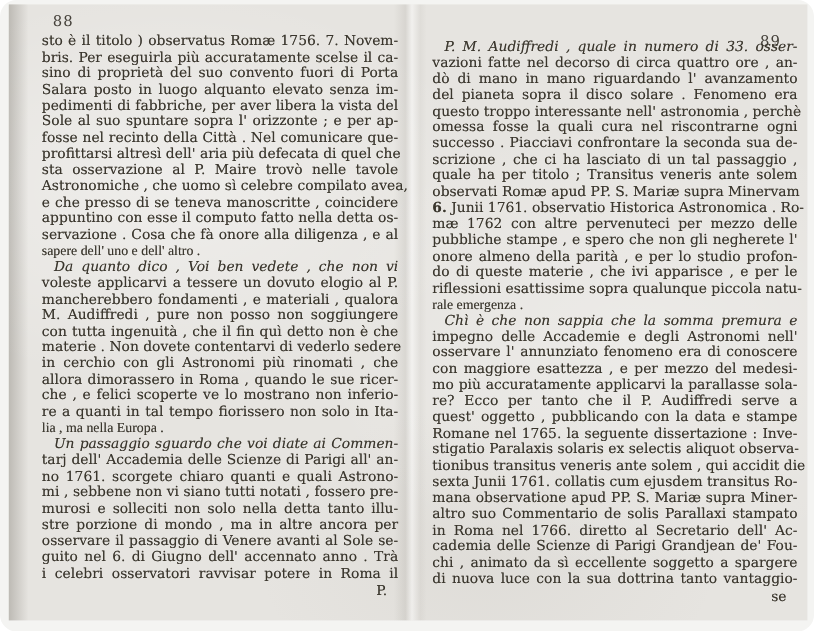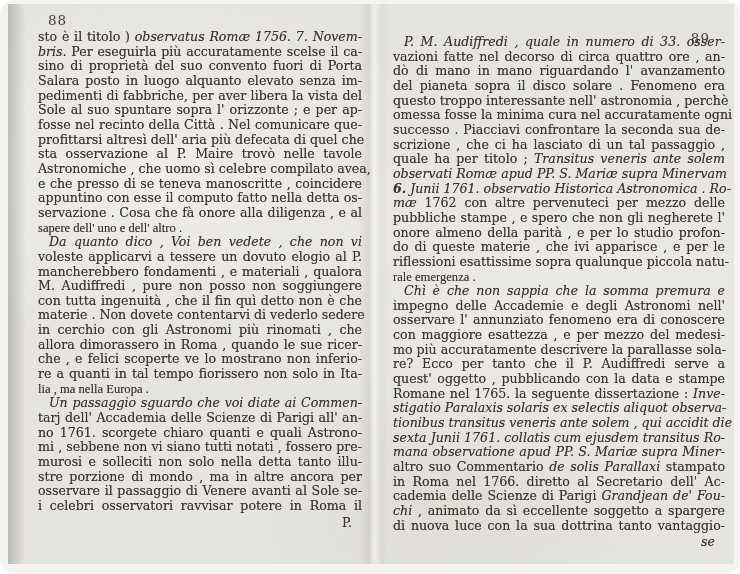--- a/index.html
+++ b/index.html
@@ -53,21 +53,21 @@
     line-height: 14.66px;
     height: 14.66px;
     text-align: justify;
     text-align-last: justify;
     text-justify: inter-word;
     overflow: visible;
     white-space: nowrap;
   }
   .line.end    { text-align-last: left; white-space: normal; font-family: Liberation Serif, serif; }
   .line.indent { text-indent: 11px; font-style: italic; }
-  .it { font-style: italic; }
+  .it { }
   .bd { font-weight: bold; }
   .catchword {
     margin-top: 2px;
     text-align: right;
     padding-right: 10px;
     font-size: 12.6px;
     line-height: 14.66px;
   }
 </style>
 </head>
@@ -106,50 +106,51 @@
           <div class="line"><span>che , e felici scoperte ve lo mostrano non inferio-</span></div>
           <div class="line"><span>re a quanti in tal tempo fiorissero non solo in Ita-</span></div>
           <div class="line end"><span>lia , ma nella Europa .</span></div>
           <div class="line indent"><span>Un passaggio sguardo che voi diate ai Commen-</span></div>
           <div class="line"><span>tarj dell' Accademia delle Scienze di Parigi all' an-</span></div>
           <div class="line"><span>no 1761. scorgete chiaro quanti e quali Astrono-</span></div>
           <div class="line"><span>mi , sebbene non vi siano tutti notati , fossero pre-</span></div>
           <div class="line"><span>murosi e solleciti non solo nella detta tanto illu-</span></div>
           <div class="line"><span>stre porzione di mondo , ma in altre ancora per</span></div>
           <div class="line"><span>osservare il passaggio di Venere avanti al Sole se-</span></div>
+          <div class="line"><span>guito nel 6. di Giugno dell' accennato anno . Trà</span></div>
           <div class="line"><span>i celebri osservatori ravvisar potere in Roma il</span></div>
           <div class="catchword">P.</div>
         </div>
     </div>
 
     <div class="page page-right">
       <div class="pagenum pagenum-right">89</div>
       <div class="textblock textblock-right">
           <div class="line indent"><span>P. M. Audiffredi , quale in numero di 33. osser-</span></div>
           <div class="line"><span>vazioni fatte nel decorso di circa quattro ore , an-</span></div>
           <div class="line"><span>dò di mano in mano riguardando l' avanzamento</span></div>
           <div class="line"><span>del pianeta sopra il disco solare . Fenomeno era</span></div>
           <div class="line"><span>questo troppo interessante nell' astronomia , perchè</span></div>
-          <div class="line"><span>omessa fosse la minima cura nel accuratamente ogni</span></div>
+          <div class="line"><span>omessa fosse la quali cura nel riscontrarne ogni</span></div>
           <div class="line"><span>successo . Piacciavi confrontare la seconda sua de-</span></div>
           <div class="line"><span>scrizione , che ci ha lasciato di un tal passaggio ,</span></div>
           <div class="line"><span>quale ha per titolo ; </span><span class="it">Transitus veneris ante solem</span></div>
           <div class="line"><span class="it">observati Romæ apud PP. S. Mariæ supra Minervam</span></div>
           <div class="line"><span class="it bd">6.</span><span class="it"> Junii 1761. </span><span class="it">observatio Historica Astronomica . Ro-</span></div>
           <div class="line"><span class="it">mæ</span><span> 1762 con altre pervenuteci per mezzo delle</span></div>
           <div class="line"><span>pubbliche stampe , e spero che non gli negherete l'</span></div>
           <div class="line"><span>onore almeno della parità , e per lo studio profon-</span></div>
           <div class="line"><span>do di queste materie , che ivi apparisce , e per le</span></div>
           <div class="line"><span>riflessioni esattissime sopra qualunque piccola natu-</span></div>
           <div class="line end"><span>rale emergenza .</span></div>
           <div class="line indent"><span>Chì è che non sappia che la somma premura e</span></div>
           <div class="line"><span>impegno delle Accademie e degli Astronomi nell'</span></div>
           <div class="line"><span>osservare l' annunziato fenomeno era di conoscere</span></div>
           <div class="line"><span>con maggiore esattezza , e per mezzo del medesi-</span></div>
-          <div class="line"><span>mo più accuratamente descrivere la parallasse sola-</span></div>
+          <div class="line"><span>mo più accuratamente applicarvi la parallasse sola-</span></div>
           <div class="line"><span>re? Ecco per tanto che il P. Audiffredi serve a</span></div>
           <div class="line"><span>quest' oggetto , pubblicando con la data e stampe</span></div>
           <div class="line"><span>Romane nel 1765. la seguente dissertazione : </span><span class="it">Inve-</span></div>
           <div class="line"><span class="it">stigatio Paralaxis solaris ex selectis aliquot observa-</span></div>
           <div class="line"><span class="it">tionibus transitus veneris ante solem , qui accidit die</span></div>
           <div class="line"><span class="it">sexta Junii 1761. collatis cum ejusdem transitus Ro-</span></div>
           <div class="line"><span class="it">mana observatione apud PP. S. Mariæ supra Miner-</span></div>
           <div class="line"><span>altro suo Commentario </span><span class="it">de solis Parallaxi</span><span> stampato</span></div>
           <div class="line"><span>in Roma nel 1766. diretto al Secretario dell' Ac-</span></div>
           <div class="line"><span>cademia delle Scienze di Parigi </span><span class="it">Grandjean de' Fou-</span></div>

